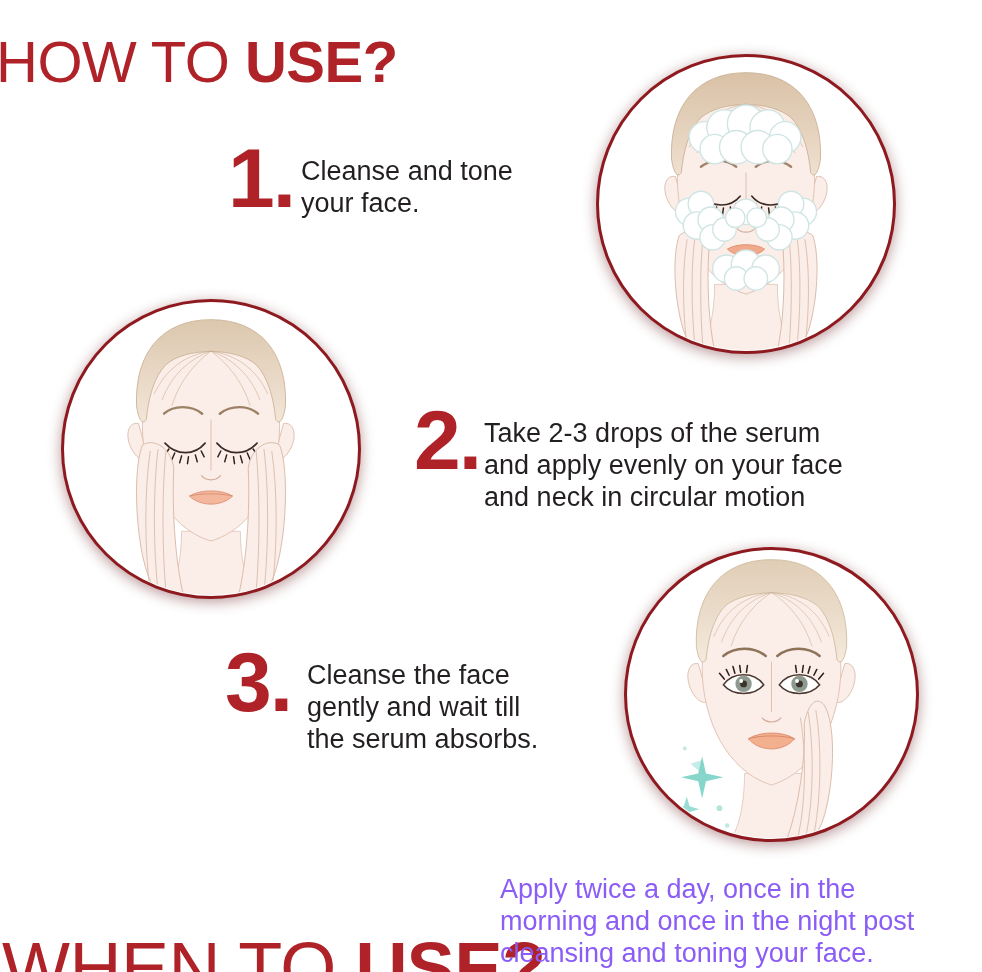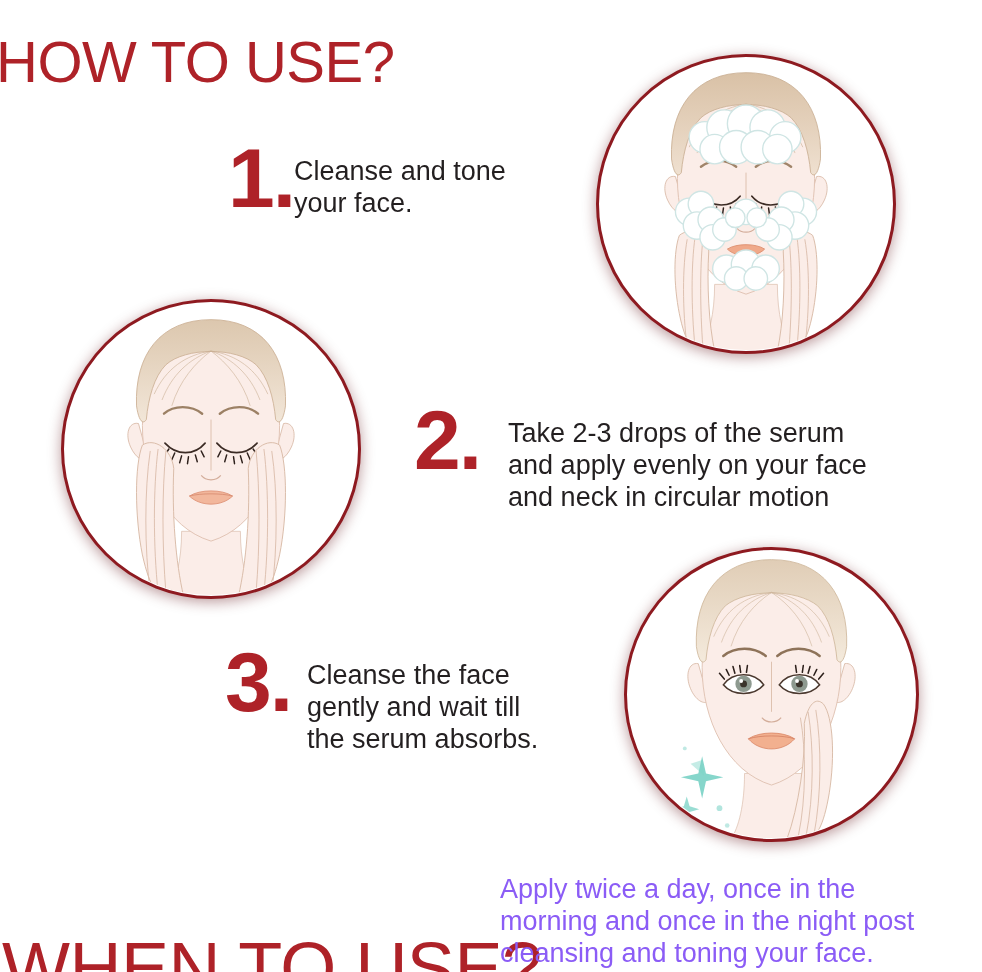--- a/index.html
+++ b/index.html
@@ -23,21 +23,21 @@
     font-family: "Liberation Sans", sans-serif;
     letter-spacing: -0.5px;
     white-space: nowrap;
     line-height: 1;
   }
   .heading .light {
     font-weight: 400;
     font-stretch: condensed;
   }
   .heading .bold {
-    font-weight: 400;
+    font-weight: 700;
     margin-top: 26px;
   }
   #heading-how {
     left: -4px;
     top: -6px;
     font-size: 58px;
   }
   #heading-when {
     left: 2px;
     top: 872px;
@@ -63,24 +63,24 @@
     color: #231f20;
     font-size: 27px;
     line-height: 1.18;
     font-weight: 400;
     padding-top: 14px;
     font-family: "Liberation Sans", sans-serif;
     white-space: pre-line;
   }
 
   #step-1 { left: 228px; top: 142px; }
-  #step-1 .step-text { margin-left: 0; width: 300px; }
+  #step-1 .step-text { margin-left: 7px; width: 300px; }
 
   #step-2 { left: 414px; top: 404px; }
-  #step-2 .step-text { margin-left: 28px; width: 470px; }
+  #step-2 .step-text { margin-left: 4px; width: 470px; }
 
   #step-3 { left: 225px; top: 646px; }
   #step-3 .step-text { margin-left: 16px; width: 280px; }
 
   
   #when-text {
     position: absolute;
     left: 500px;
     top: 873px;
     width: 482px;

